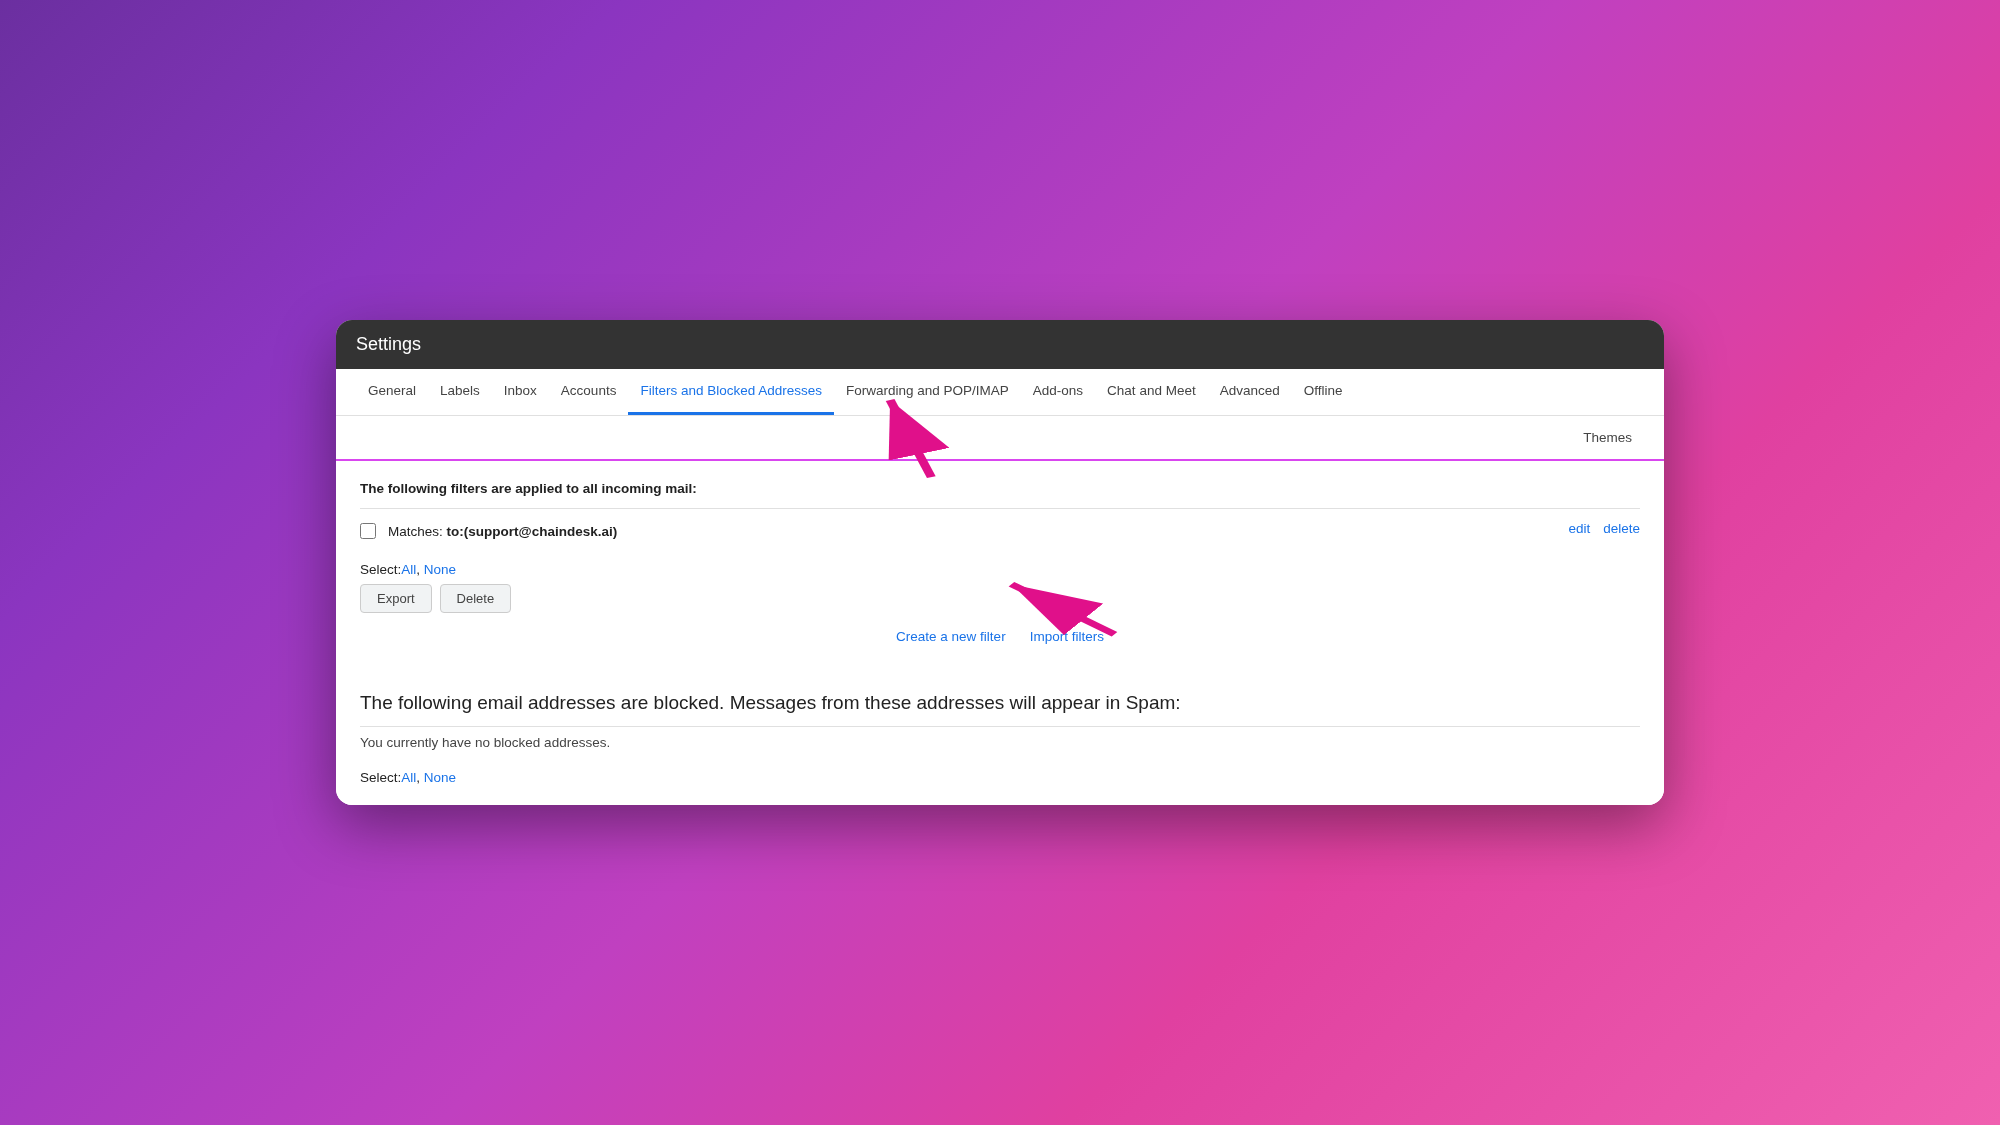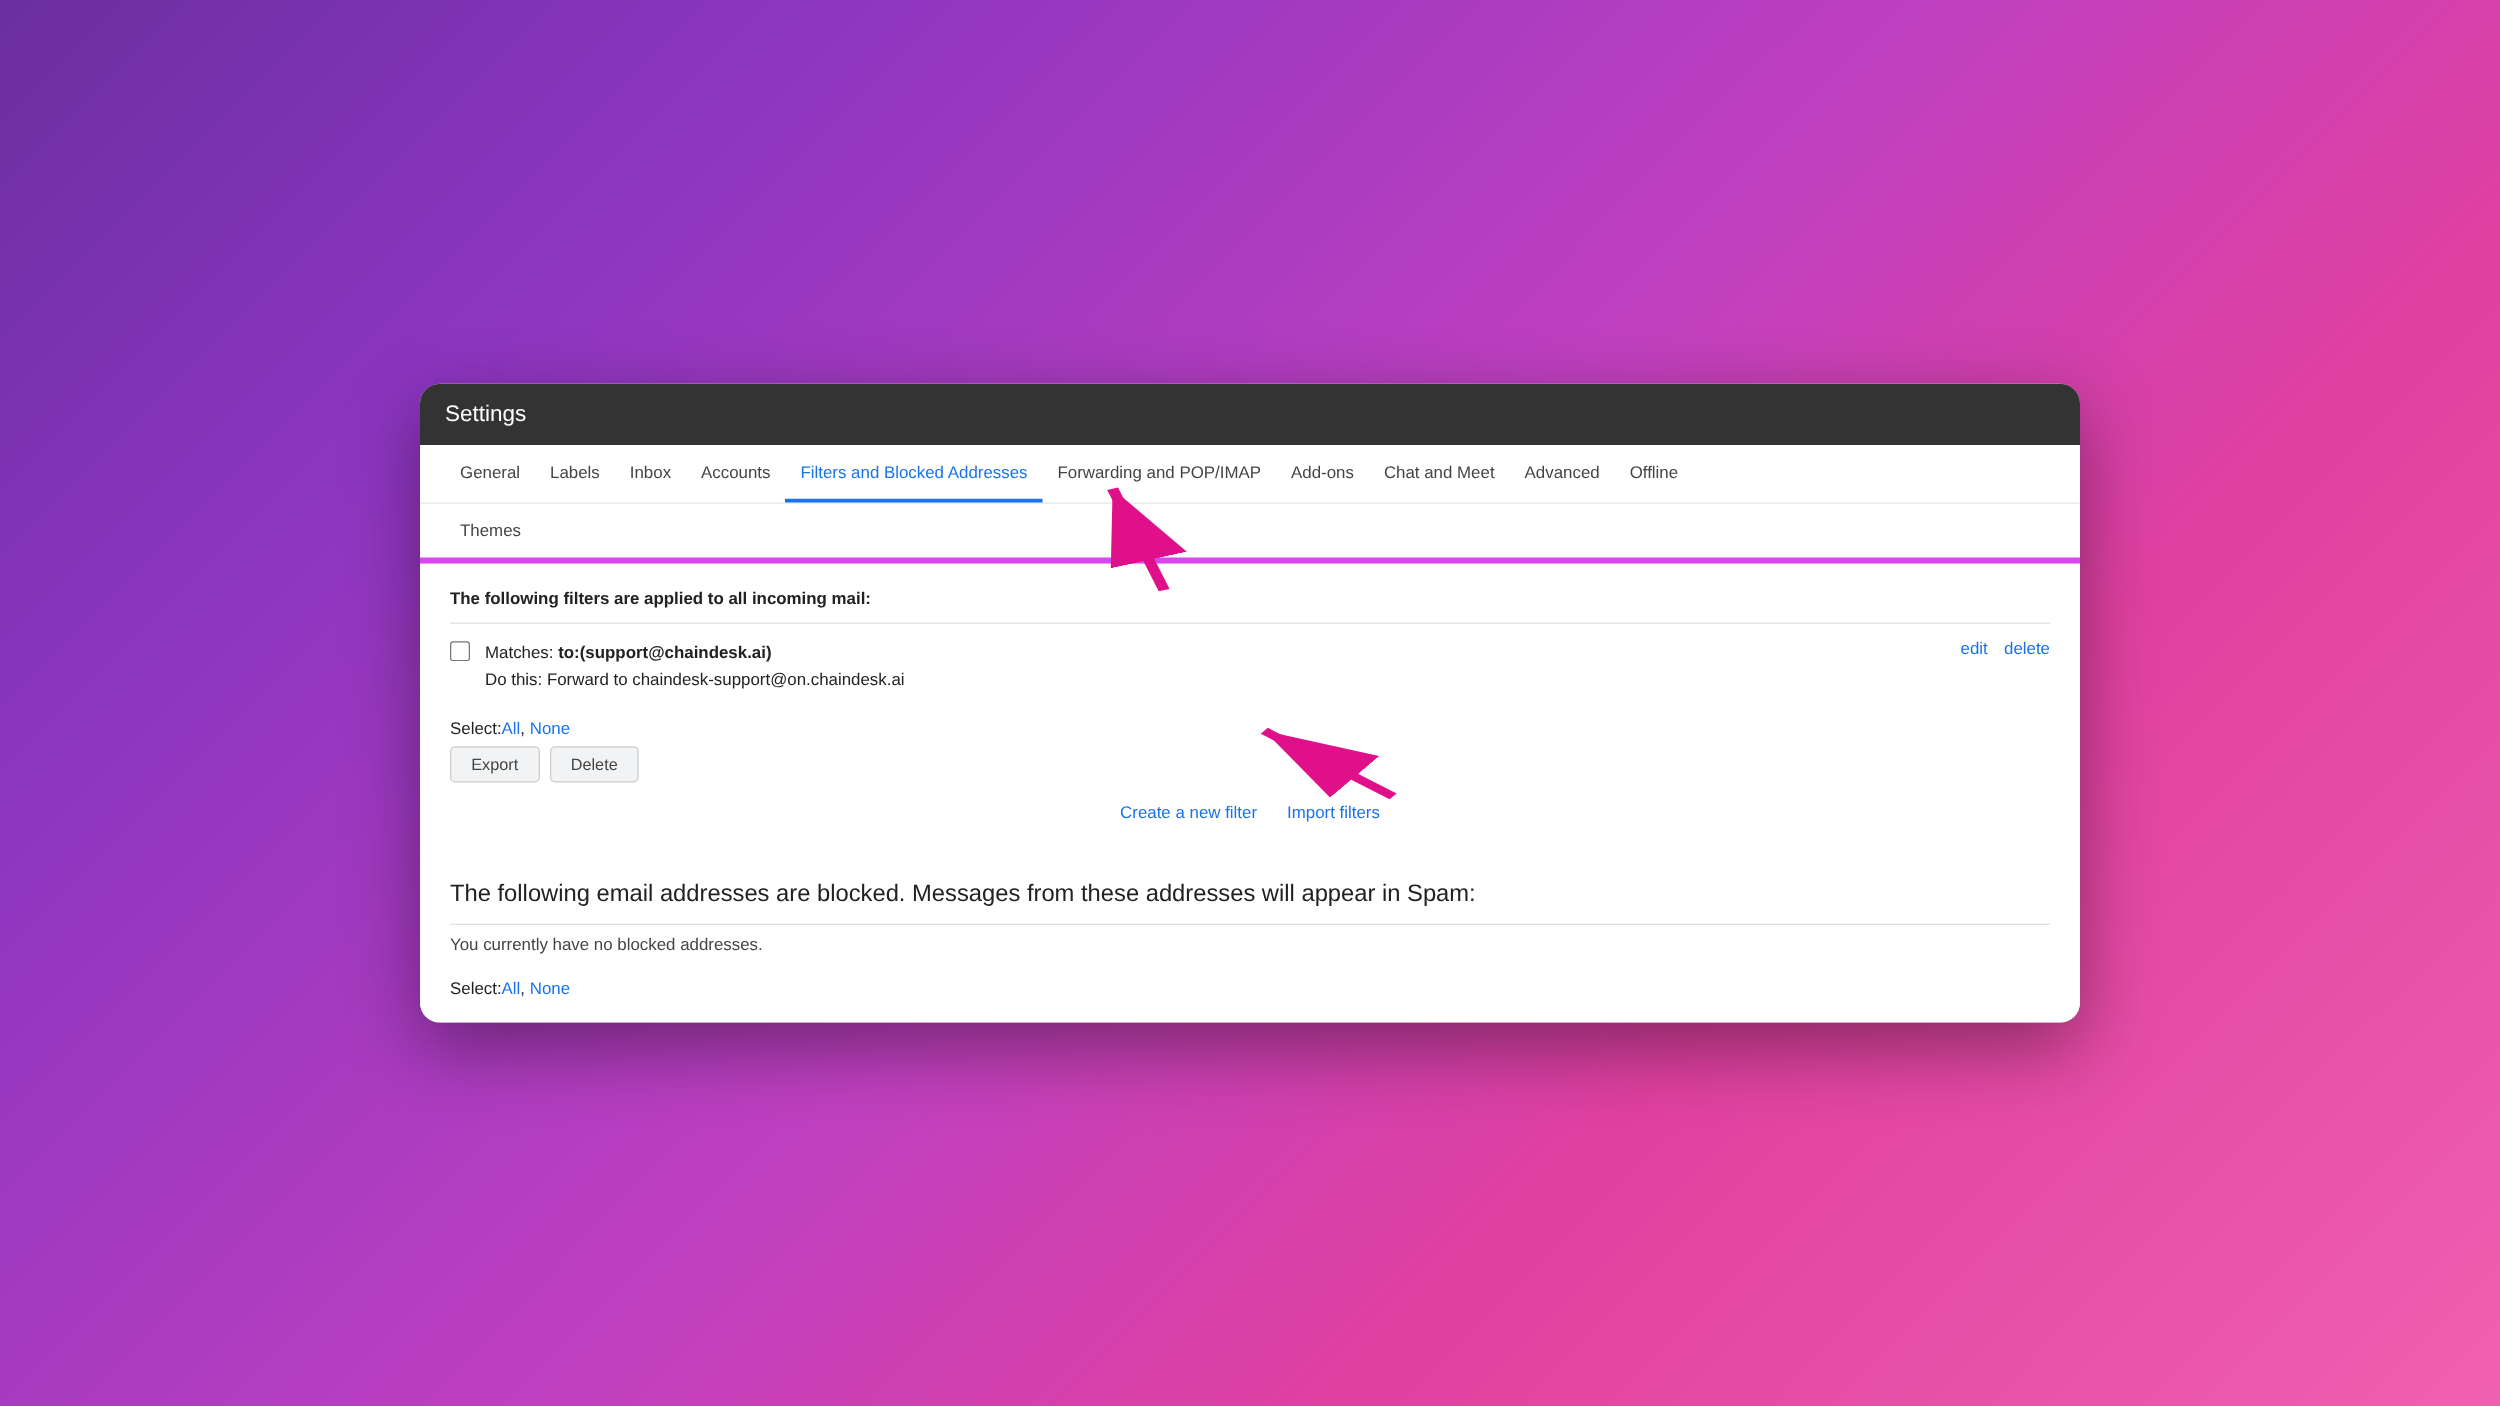--- a/index.html
+++ b/index.html
@@ -67,21 +67,22 @@
       font-size: 13.5px;
       color: #444;
       cursor: pointer;
     }
 
     .second-tabs-row {
       background: #fff;
       padding: 0 20px;
       display: flex;
       align-items: center;
-      border-bottom: 5px solid #d946ef;
+      border-bottom: 2px solid #d946ef;
+      justify-content: flex-end;
     }
 
     .section {
       background: #fff;
       margin: 0;
       padding: 20px 24px;
     }
 
     .section-title {
       font-size: 13.5px;
@@ -248,21 +249,20 @@
     <div class="section">
       <div class="section-title">The following filters are applied to all incoming mail:</div>
       <hr class="section-divider">
 
       <div class="filter-row">
         <input type="checkbox" class="filter-checkbox" style="">
         <div class="filter-info">
           <div>
             <span>Matches: </span><span class="bold">to:(support@chaindesk.ai)</span>
           </div>
-          <div>Do this: Forward to chaindesk-support@on.chaindesk.ai</div>
         </div>
         <div class="filter-actions">
           <a>edit</a>
           <a>delete</a>
         </div>
       </div>
 
       <div class="select-row">
         <span>Select: </span>
         <a>All</a>

